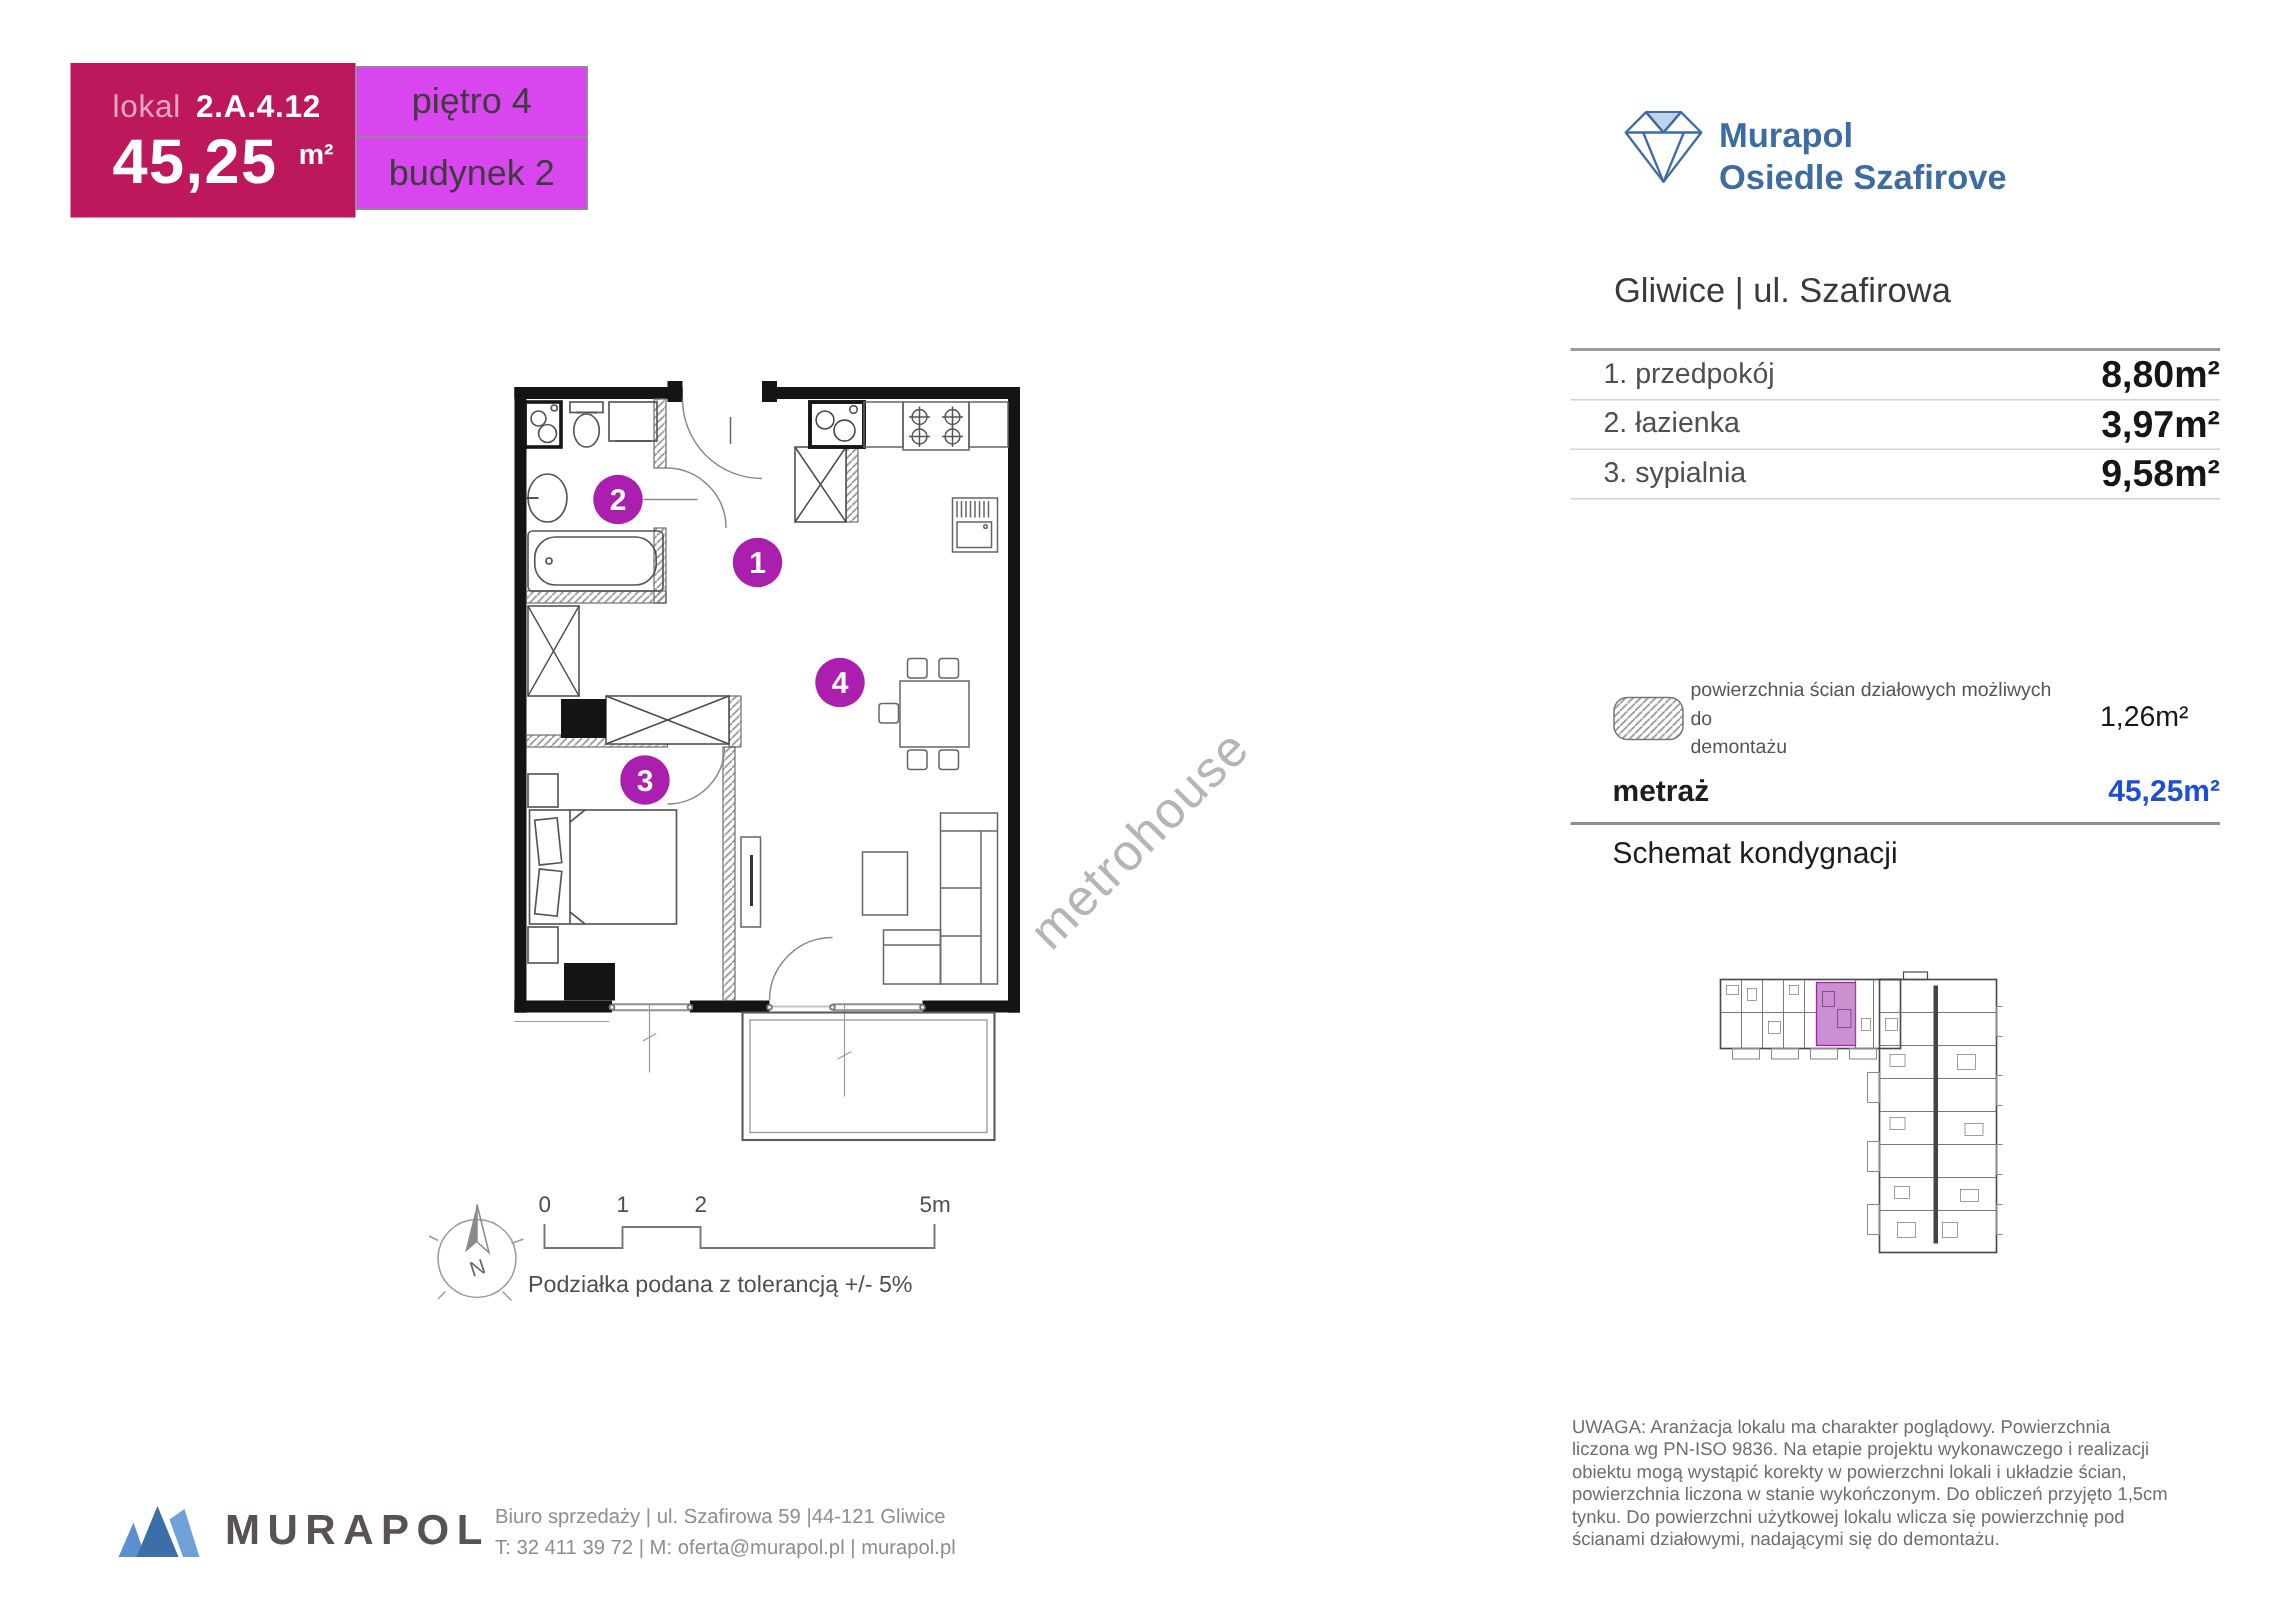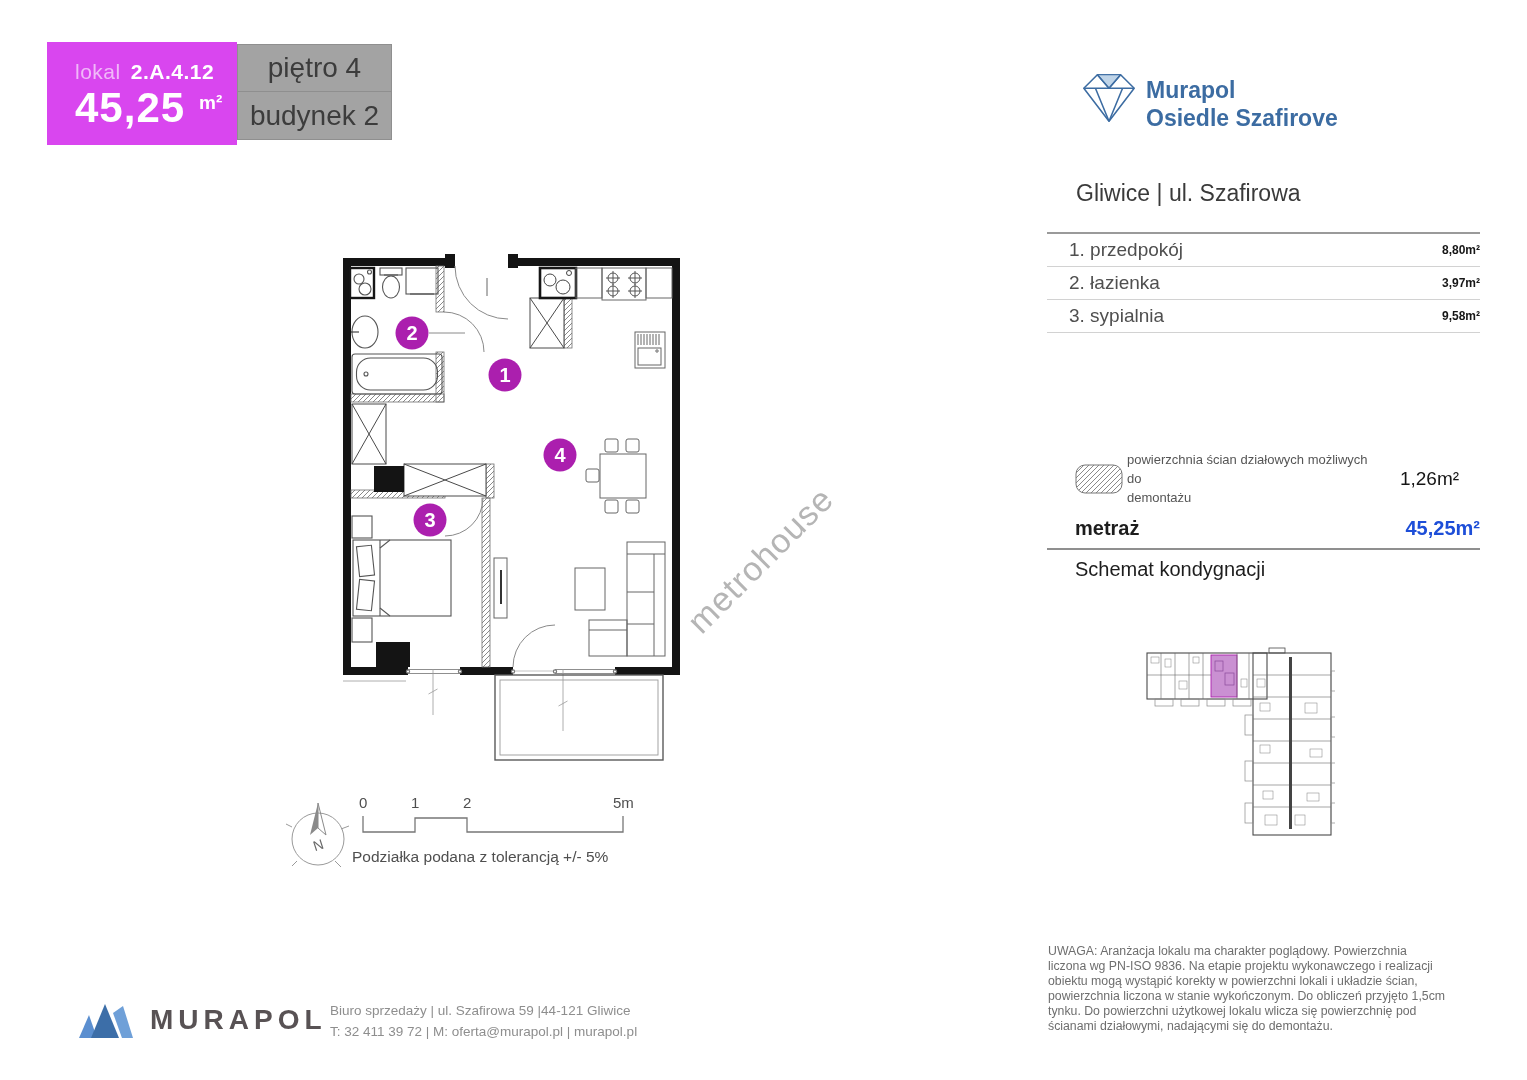--- a/index.html
+++ b/index.html
@@ -4,40 +4,40 @@
 <style>
   html,body{margin:0;padding:0}
   body{
     width:1527px;height:1080px;position:relative;overflow:hidden;
     background:#ffffff;color:#222;
     font-family:"Liberation Sans","DejaVu Sans",sans-serif;
   }
   .abs{position:absolute}
 
   
-  .unit-card{left:47px;top:42px;width:190px;height:103px;background:#d946ef;color:#fff;box-sizing:border-box;padding:18px 0 0 28px}
+  .unit-card{left:47px;top:42px;width:190px;height:103px;background:#be185d;color:#fff;box-sizing:border-box;padding:18px 0 0 28px}
   .unit-card .row1{font-size:21px;letter-spacing:.5px}
   .unit-card .row1 .lokal{color:rgba(255,255,255,.62);margin-right:10px}
   .unit-card .row1 .num{font-weight:700}
   .unit-card .row2{margin-top:2px;font-weight:700;font-size:42px;letter-spacing:1px;line-height:44px}
   .unit-card .row2 .unit{font-size:19px;position:relative;top:-13px;margin-left:14px;letter-spacing:0}
 
   .cellbox{left:237px;top:44px;width:155px}
-  .cellbox .cell{height:48px;border:1px solid #8f8f8f;box-sizing:border-box;display:flex;align-items:center;justify-content:center;font-size:28px;color:#3c3c3c;background:#a3a3a3}
+  .cellbox .cell{height:48px;border:1px solid #8f8f8f;box-sizing:border-box;display:flex;align-items:center;justify-content:center;font-size:24px;color:#3c3c3c;background:#d946ef}
   .cellbox .cell+.cell{border-top:none}
 
   
   .brand-name{left:1146px;top:76px;font-size:23px;font-weight:700;color:#3C6CA2;line-height:28px}
   .location{left:1076px;top:180px;font-size:23px;color:#3a3a3a}
 
   
   .rooms{left:1047px;top:232px;width:433px;border-top:2px solid #9a9a9a}
   .rooms .trow{height:32px;display:flex;align-items:center;border-bottom:1px solid #d2d2d2}
   .rooms .trow .lbl{font-size:19px;color:#4f4f4f;padding-left:22px;flex:1}
-  .rooms .trow .val{font-size:12px;font-weight:700;color:#161616;}
+  .rooms .trow .val{font-size:25px;font-weight:700;color:#161616;}
 
   
   .legend{left:1047px;top:450px;width:433px}
   .legend .lrow{display:flex;align-items:center}
   .legend .ltxt{margin-left:4px;width:252px;font-size:13px;color:#555;line-height:19px}
   .legend .lval{flex:1;text-align:center;font-size:19px;font-weight:400;color:#161616}
   .metraz{display:flex;align-items:center;margin-top:10px}
   .metraz .mlbl{padding-left:28px;font-size:20px;font-weight:700;color:#1d1d1d;flex:1}
   .metraz .mval{font-size:20px;font-weight:700;color:#1d4ed8;text-align:right}
   .ldivider{border-bottom:2px solid #8f8f8f;margin-top:8px}

